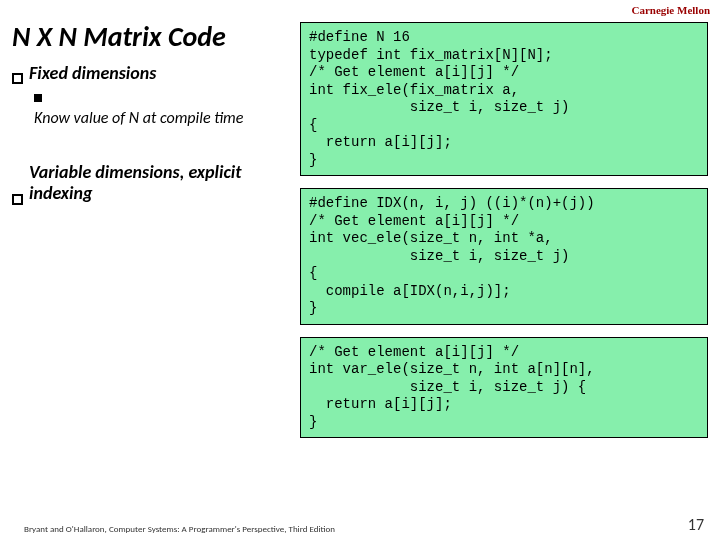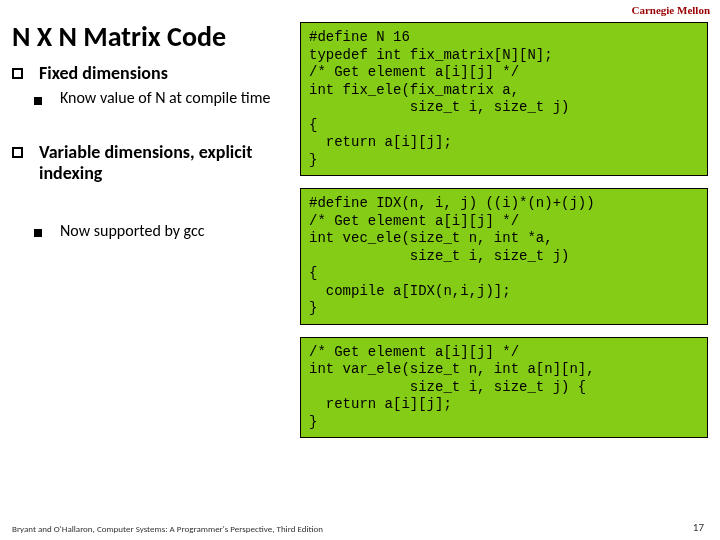--- a/index.html
+++ b/index.html
@@ -27,20 +27,21 @@
   }
   .cols {
     display: flex;
     gap: 8px;
     margin-top: 12px;
     height: 470px;
   }
   .left {
     width: 280px;
     flex-shrink: 0;
+    font-style: italic;
   }
   .right {
     flex: 1;
     display: flex;
     flex-direction: column;
     gap: 12px;
   }
   h1 {
     font-size: 28px;
     font-weight: bold;
@@ -49,22 +50,22 @@
   }
   ul.bullets {
     list-style: none;
     padding-left: 0;
   }
   ul.bullets > li {
     margin-bottom: 20px;
   }
   .b-row {
     display: flex;
-    align-items: flex-start;
-    gap: 16px;
+    align-items: flex-end;
+    gap: 6px;
   }
   .b-top {
     font-size: 18px;
     font-weight: bold;
     line-height: 1.2;
   }
   .sq {
     display: inline-block;
     width: 11px;
     height: 11px;
@@ -75,56 +76,57 @@
   ul.sub {
     list-style: none;
     padding-left: 22px;
     margin-top: 4px;
   }
   ul.sub li {
     margin-bottom: 4px;
   }
   .sub-row {
     display: flex;
-    align-items: center;
-    gap: 18px;
+    align-items: flex-start;
+    gap: 6px;
+    flex-direction: column;
   }
   .sub-text {
     font-size: 16px;
     line-height: 1.2;
   }
   .ssq {
     display: inline-block;
     width: 8px;
     height: 8px;
     background: #000;
     margin-top: 6px;
     flex-shrink: 0;
   }
   .codebox {
-    background: #84cc16;
+    background: #86efac;
     border: 1px solid #000;
     padding: 6px 8px;
     font-family: "Courier New", monospace;
     font-size: 14px;
     line-height: 1.25;
     white-space: pre;
   }
   .footer-left {
     position: absolute;
     bottom: 6px;
-    left: 12px;
+    left: 24px;
     font-size: 9px;
     color: #333;
   }
   .footer-right {
     position: absolute;
     bottom: 6px;
     right: 16px;
-    font-size: 11px;
+    font-size: 16px;
     color: #333;
   }
 </style>
 </head>
 <body>
 
 <div class="slide">
 
   <div class="header">Carnegie Mellon</div>
 
@@ -151,28 +153,20 @@
         </li>
 
         <li style="margin-top:34px;">
           <div class="b-row">
             <span class="sq"></span>
             <span class="b-top">Variable dimensions, explicit indexing</span>
           </div>
         </li>
 
         <li style="margin-top:36px;">
-          <ul class="sub">
-            <li>
-              <div class="sub-row">
-                <span class="ssq"></span>
-                <span class="sub-text">Now supported by gcc</span>
-              </div>
-            </li>
-          </ul>
         </li>
 
       </ul>
     </div>
 
     <div class="right">
       <div class="codebox">#define N 16
 typedef int fix_matrix[N][N];
 /* Get element a[i][j] */
 int fix_ele(fix_matrix a,

